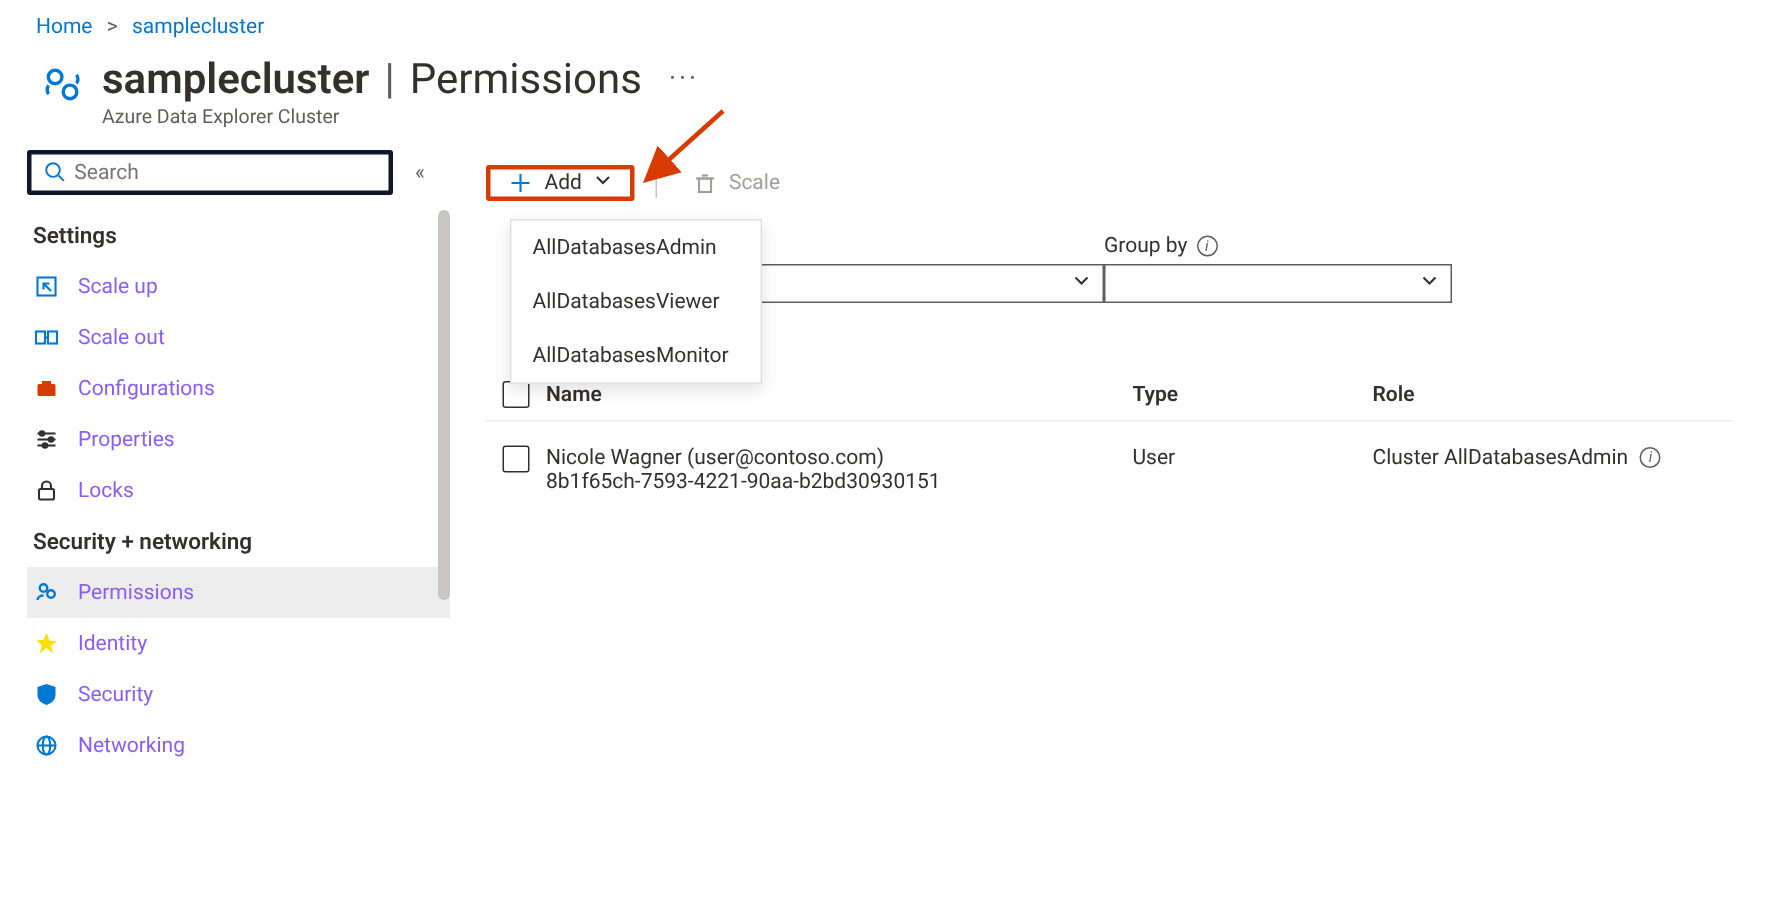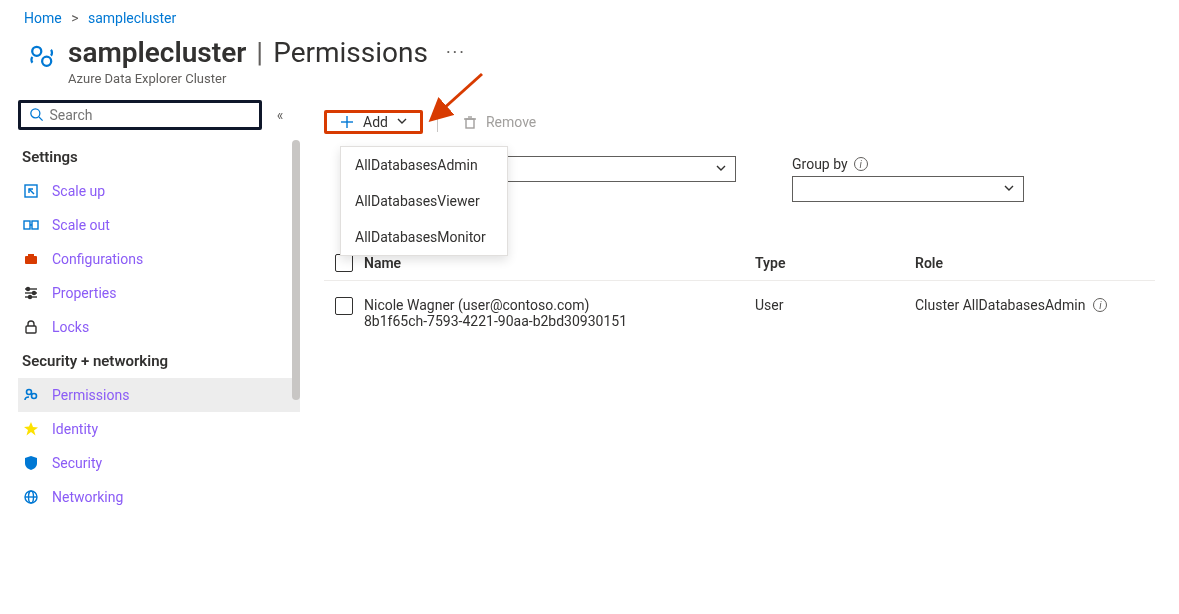--- a/index.html
+++ b/index.html
@@ -53,21 +53,21 @@
 
 
 .arrow-ann { position: absolute; left: 108px; top: -32px; pointer-events: none; }
 .arrow-ann svg { overflow: visible; }
 
 
 .dropdown { position: absolute; left: 16px; top: 46px; background: #fff; border: 1px solid #e1dfdd; box-shadow: 0 4px 10px rgba(0,0,0,0.12); min-width: 168px; z-index: 10; }
 .dropdown .ditem { padding: 10px 14px; cursor: pointer; font-size: 14px; color: #323130; }
 
 
-.filters { display: flex; gap: 56px; margin-top: 12px; }
+.filters { display: flex; margin-top: 12px; align-items: flex-end; }
 .filter-block { }
 .filter-label { font-size: 14px; color: #323130; margin-bottom: 4px; display: flex; align-items: center; }
 .filter-label .info { margin-left: 6px; color: #605e5c; border: 1px solid #605e5c; border-radius: 50%; width: 14px; height: 14px; display: inline-flex; align-items: center; justify-content: center; font-size: 10px; font-style: italic; }
 .filter-select { width: 232px; height: 26px; border: 1px solid #605e5c; display: flex; align-items: center; justify-content: flex-end; padding: 0 8px; cursor: pointer; }
 .filter-select .chev { color: #323130; }
 .hidden-role-hint { position: absolute; left: 160px; top: 124px; color: #323130; font-size: 14px; }
 
 
 .table { margin-top: 52px; }
 .thead { display: flex; align-items: center; border-bottom: 1px solid #edebe9; padding-bottom: 8px; font-weight: 600; }
@@ -238,21 +238,21 @@
         <div class="tb-sep"></div>
 
         <div class="tb-btn disabled">
           <span class="ticon">
             <svg viewBox="0 0 16 16" fill="none" stroke="#a19f9d" stroke-width="1.4">
                 <rect x="4" y="5" width="8" height="9"></rect>
                 <line x1="2" y1="5" x2="14" y2="5"></line>
                 <line x1="6" y1="3" x2="10" y2="3"></line>
               </svg>
           </span>
-          <span>Remove</span>
+          <span>Scale</span>
         </div>
 
         <div class="dropdown">
           <div class="ditem">AllDatabasesAdmin</div>
           <div class="ditem">AllDatabasesViewer</div>
           <div class="ditem">AllDatabasesMonitor</div>
         </div>
       </div>
 
       <div class="hidden-role-hint">dmin)</div>

